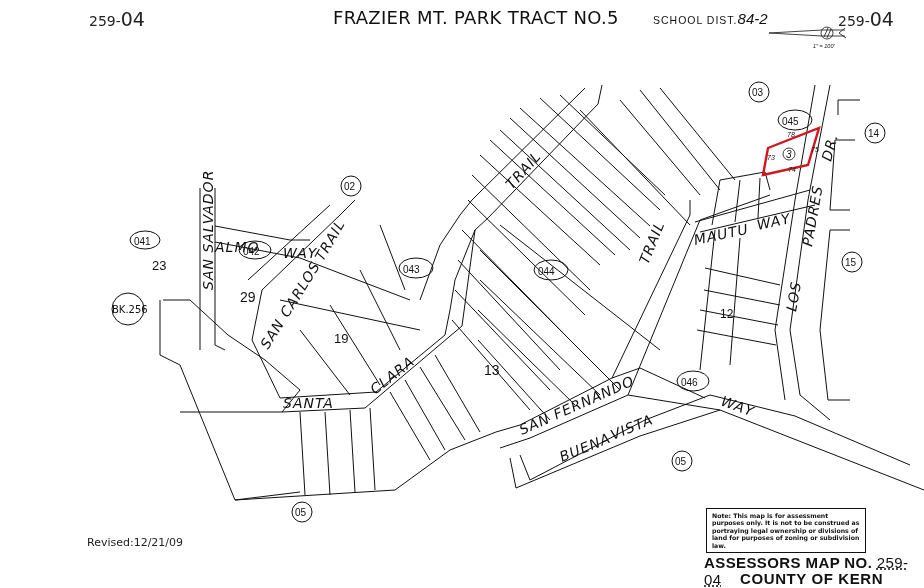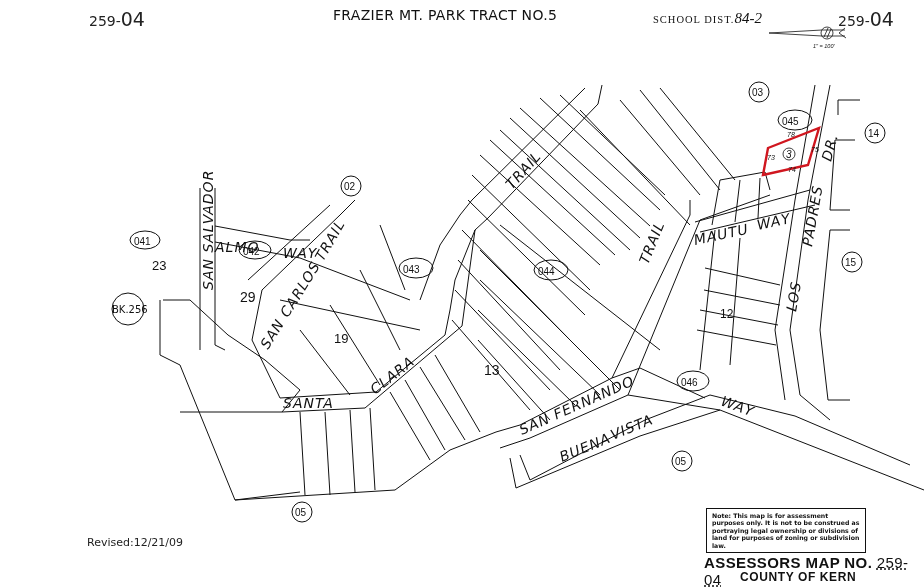--- a/index.html
+++ b/index.html
@@ -2,36 +2,36 @@
 <html><head>
 <meta charset="utf-8">
 <style>
   html, body { margin:0; padding:0; background:#fff; }
   body { width:924px; height:588px; position:relative; overflow:hidden;
          font-family:"Liberation Sans", sans-serif; color:#111; }
   .abs { position:absolute; }
   .hdr-code { font-family:"DejaVu Sans", sans-serif; color:#222; }
   .hdr-code .small { font-size:14px; }
   .hdr-code .big { font-size:19px;margin-top:44px; }
-  .title { font-family:"DejaVu Sans", sans-serif; font-size:14px; letter-spacing:0.3px; color:#111; }
-  .school { font-family:Liberation Serif, serif; font-size:10.5px; letter-spacing:1px;text-align:right; }
+  .title { font-family:"DejaVu Sans", sans-serif; font-size:18px; letter-spacing:0.3px; color:#111; }
+  .school { font-family:Liberation Sans, sans-serif; font-size:10.5px; letter-spacing:1px;text-align:right; }
   .school .num { font-style:italic; font-size:15px; letter-spacing:0; }
   svg#map { position:absolute; left:0; top:0; }
   svg text { font-family:"Liberation Sans", sans-serif; fill:#111; }
   .street { font-family:"DejaVu Sans", sans-serif; font-style:italic; font-size:14px; letter-spacing:1px; }
   .lotnum { font-size:10px; font-style:italic; }
   .dim { font-size:7px; font-style:italic; }
   .parcel { font-size:10px; }
   .bk { font-size:13px; font-family:"DejaVu Sans", sans-serif; }
   .revised { font-family:"DejaVu Sans", sans-serif; font-size:11px; color:#222; }
   .note { border:1.5px solid #111; font-family:"DejaVu Sans", sans-serif; font-weight:bold;
           font-size:6.2px; line-height:7.4px; padding:3px 5px; width:148px; }
   .assessor { font-family:"Liberation Sans", sans-serif; font-weight:bold; font-size:15px; letter-spacing:0.4px;margin-left:8px; }
   .assessor .mapno { font-weight:normal; text-decoration:underline dotted; }
-  .county { font-family:"Liberation Sans", sans-serif; font-weight:bold; font-size:12px; letter-spacing:0.6px; }
+  .county { font-family:"Liberation Sans", sans-serif; font-weight:bold; font-size:15px; letter-spacing:0.6px; }
 </style>
 </head>
 <body>
 
 <div class="abs hdr-code" style="left:89px;top:8px;">
   <span class="small">259-</span><span class="big">04</span>
 </div>
 <div class="abs title" style="left:333px;top:7px;">FRAZIER MT. PARK TRACT NO.5</div>
 <div class="abs school" style="left:653px;top:10px;">
   <span>SCHOOL DIST.</span><span class="num">84-2</span>

